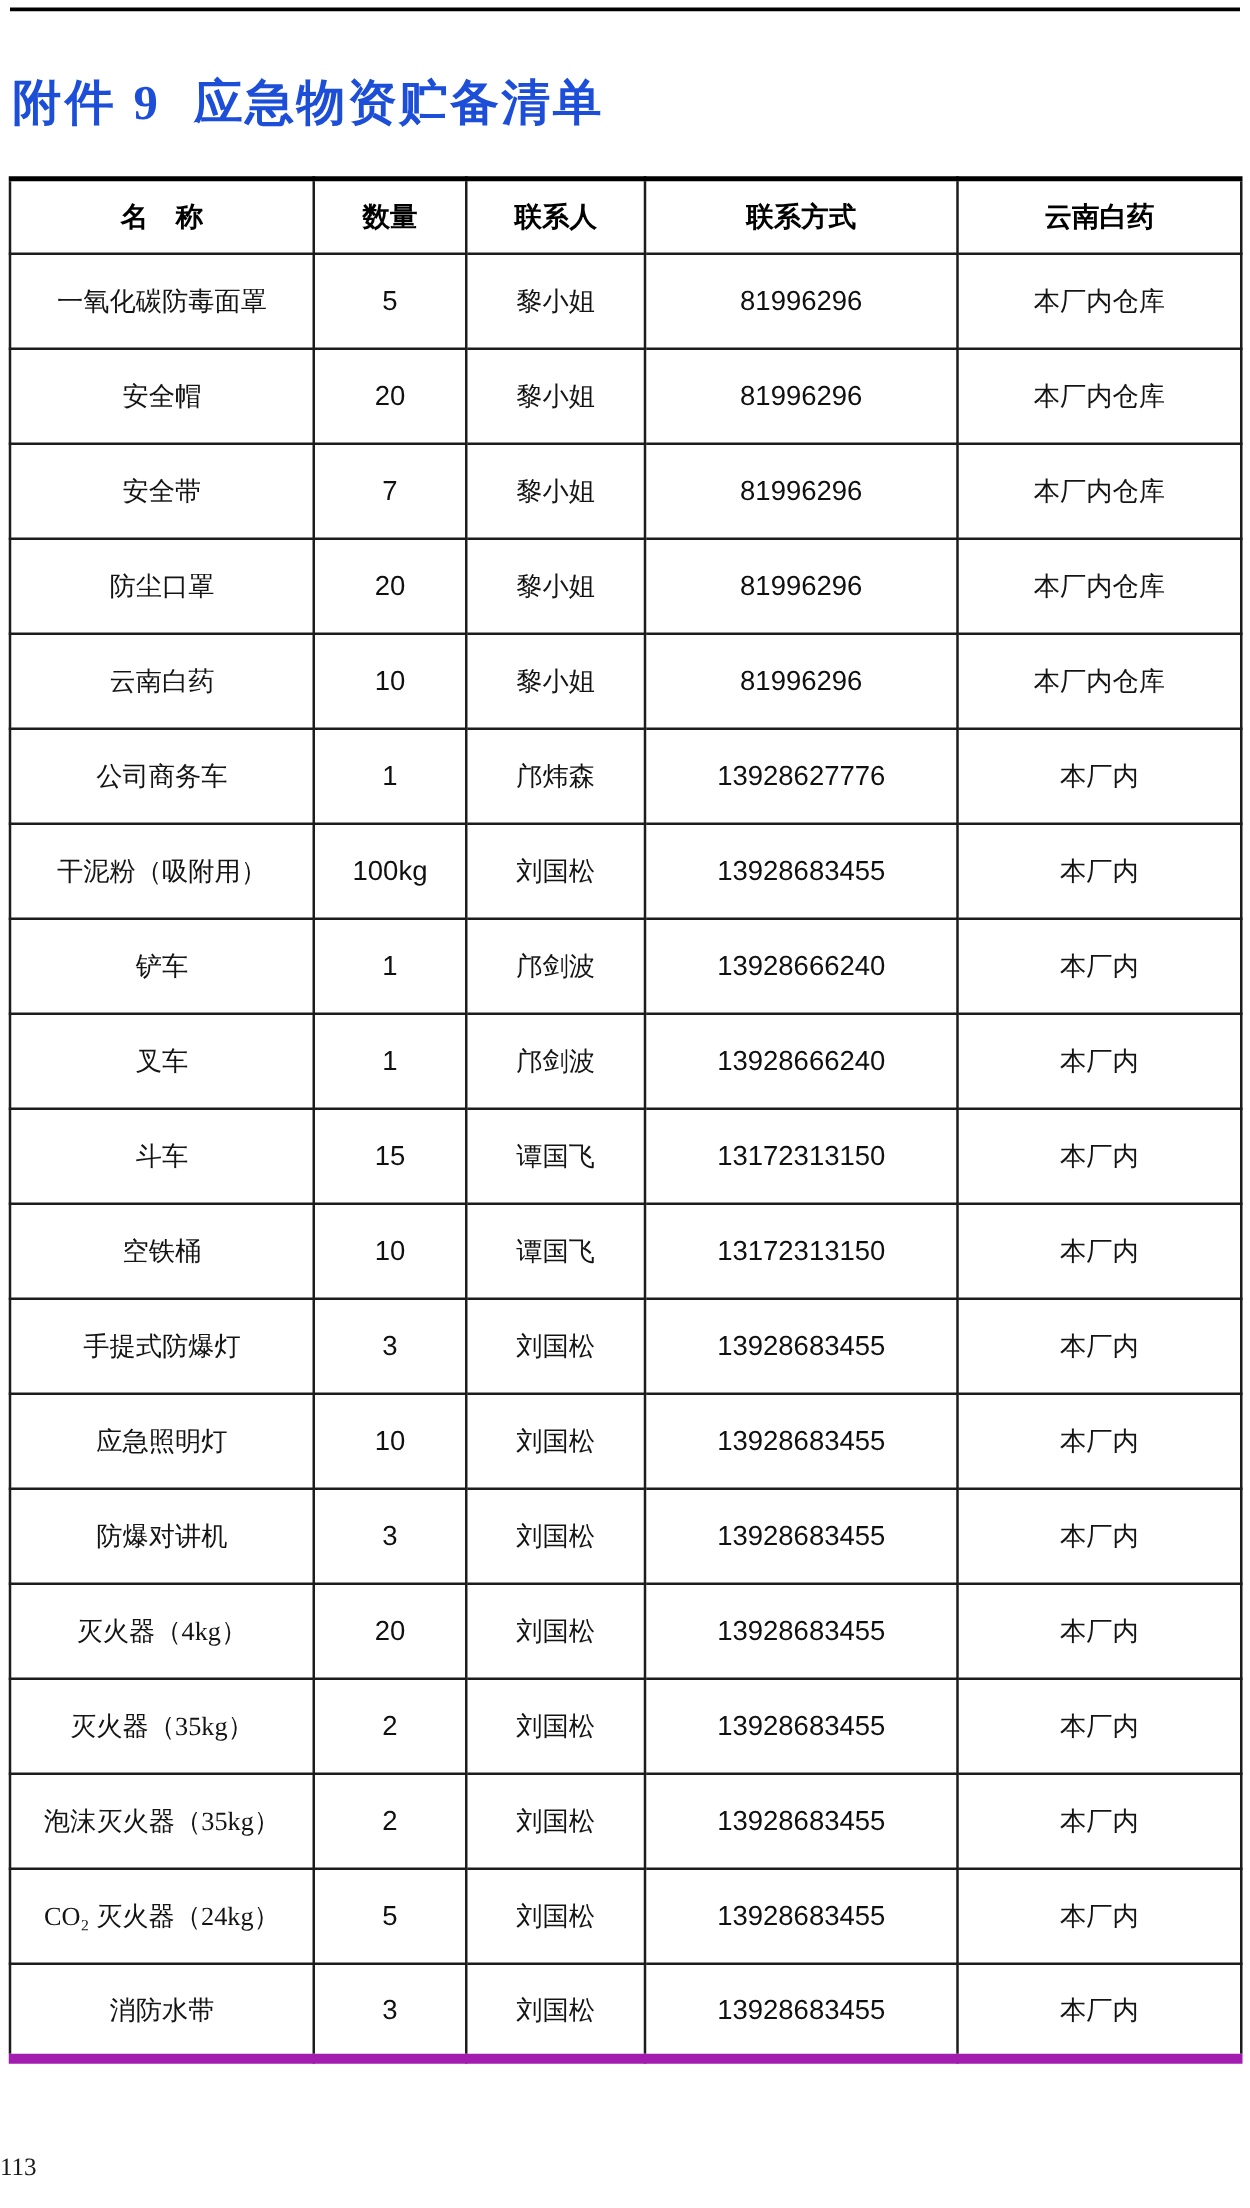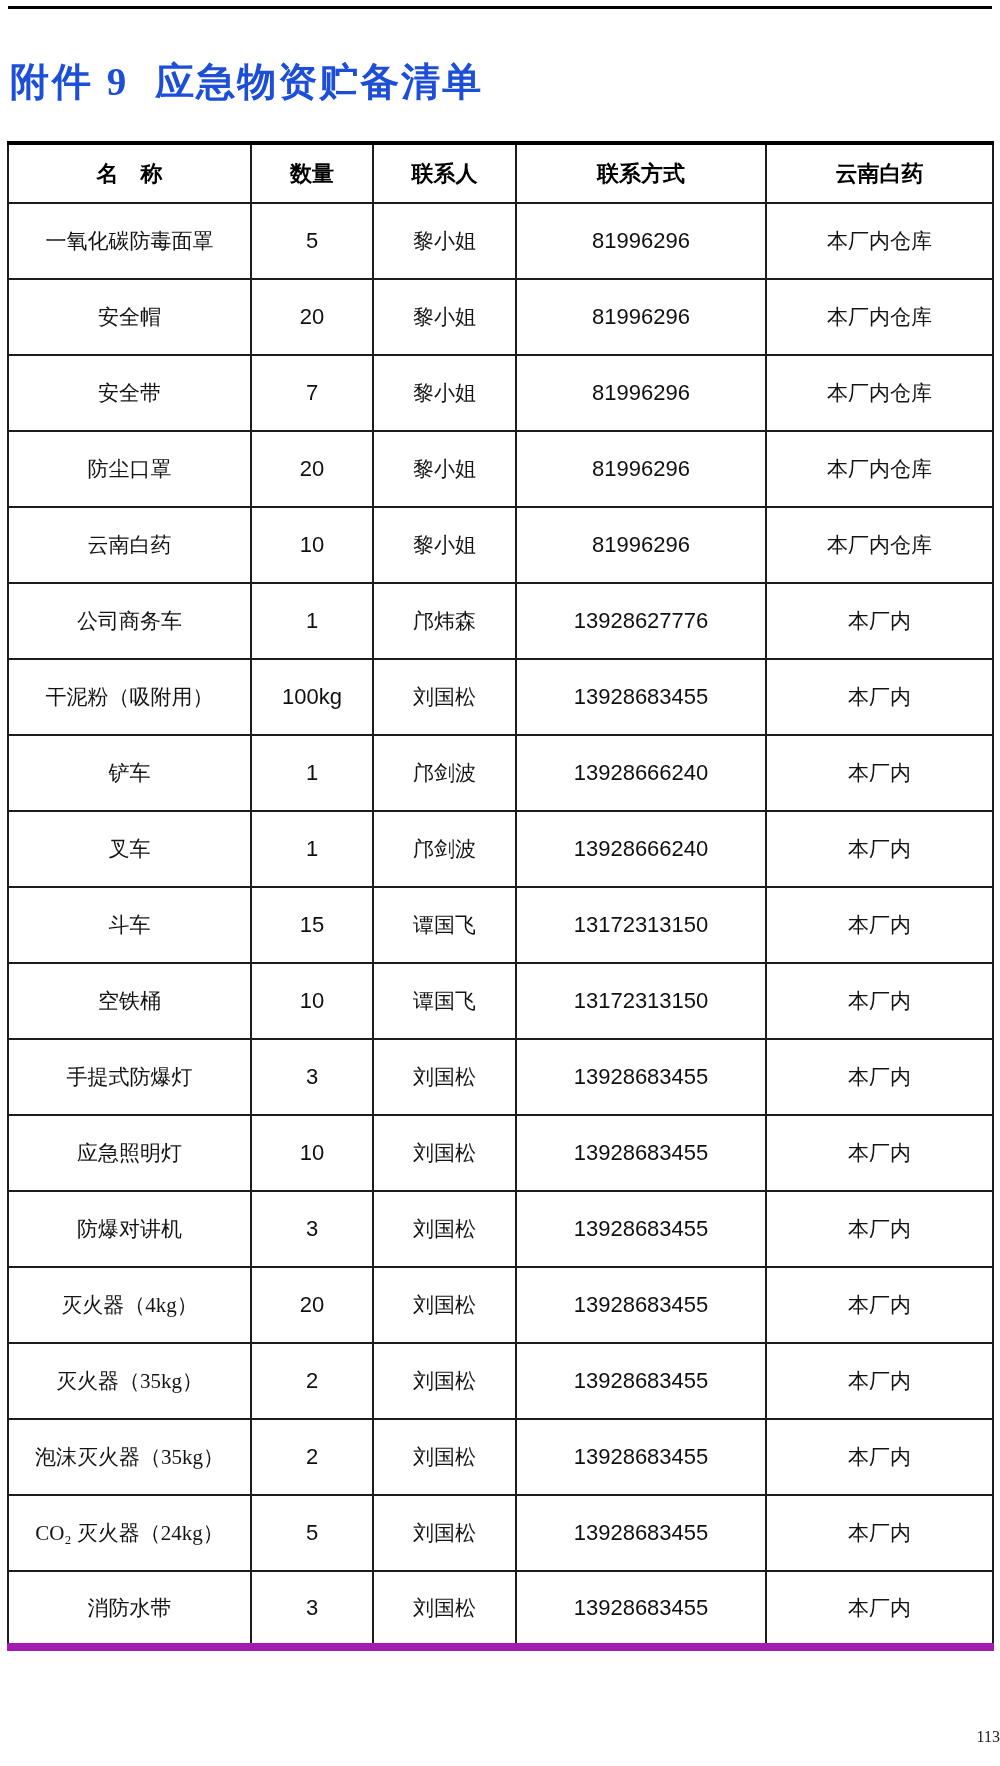--- a/index.html
+++ b/index.html
@@ -58,22 +58,22 @@
   td { font-size:21px; color:#141414; }
   td.c-qty, td.c-phone {
     font-family:"Liberation Sans", sans-serif;
     font-size:22px;
     color:#101010;
   }
   .page-number {
     position:absolute;
     left:0; right:0;
     bottom:20px;
-    text-align:right;
-    font-size:16px;
+    text-align:left;
+    font-size:20px;
     color:#1a1a1a;
   }
 </style>
 </head>
 <body>
 
 <div class="page">
 
 
   <div class="head-rule"></div>

